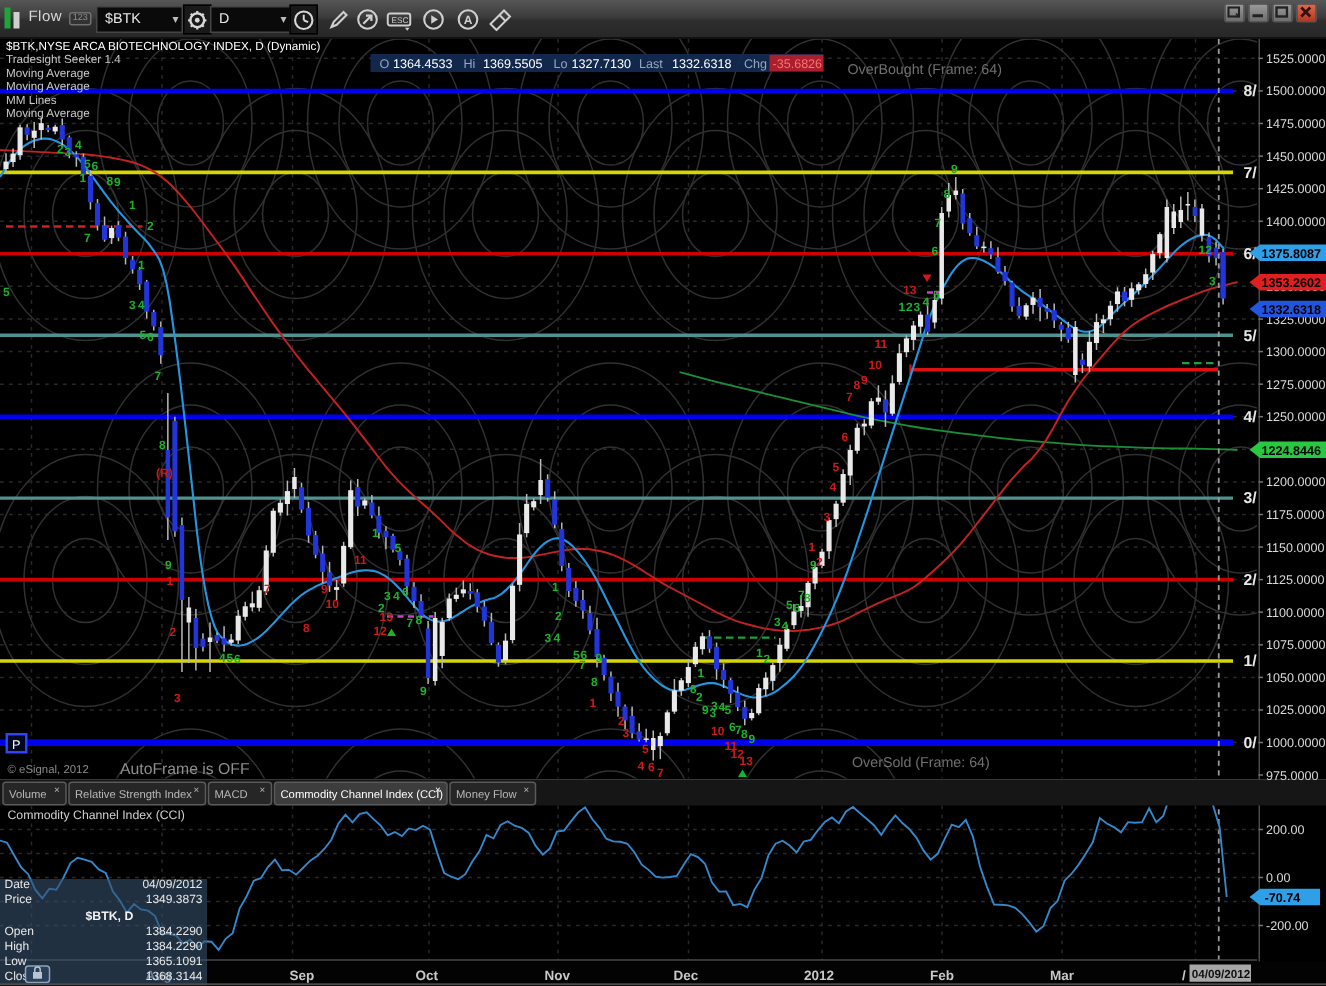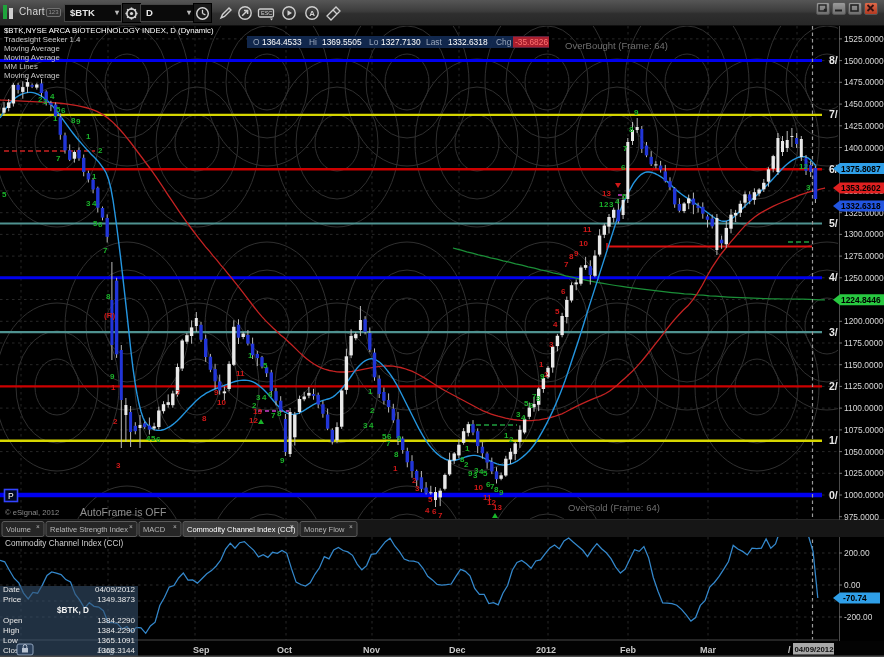--- a/index.html
+++ b/index.html
@@ -8,40 +8,40 @@
 background:linear-gradient(#565656,#3c3c3c 45%,#2e2e2e 55%,#272727);border-bottom:1px solid #101010;}
 .candico{position:absolute;left:3px;top:4px;width:12px;height:17px;}
 .cb{position:absolute;width:4px;}
 .cb.g{left:0;top:1px;height:14px;background:#1fa43c;}
 .cb.w{left:6px;top:4px;height:11px;background:#cfcfcf;}
 .tbtitle{position:absolute;left:19px;top:6px;color:#d8d8d8;font-size:10px;letter-spacing:0.3px;}
 .badge{position:absolute;left:46px;top:8px;color:#8f8f8f;font-size:6px;border:1px solid #707070;
 border-radius:2px;padding:0 1.5px;height:7px;line-height:7px;background:#333;}
 .combo{position:absolute;top:4px;height:16px;background:#0a0a0a;border:1px solid #454545;color:#e8e8e8;
 font-size:9.5px;line-height:16px;}
-.combo span{margin-left:5px;font-weight:bold;}
+.combo span{margin-left:5px;}
 .combo .arr{position:absolute;right:2px;top:0;color:#bbb;font-size:8px;}
 .sqbtn{position:absolute;top:3px;width:17px;height:18px;background:#191919;border:1px solid #000;
 display:flex;align-items:center;justify-content:center;}
 .tico{position:absolute;top:4px;width:18px;height:17px;display:flex;align-items:center;justify-content:center;}
 .winbtns{position:absolute;right:6px;top:2px;display:flex;gap:1.5px;}
 .wb{width:12.5px;height:10.5px;background:linear-gradient(#9a9a9a,#6e6e6e);border:1px solid #555;
 border-radius:2px;display:flex;align-items:center;justify-content:center;}
 .wb.close{background:linear-gradient(#e06a4a,#b33a22);}
 #chart{position:absolute;left:0;top:0;}
 </style></head>
 <body>
 <div id="wrap">
 
 <div id="toolbar">
  <div class="candico">
         <span class="cb g"></span>
         <span class="cb w"></span>
       </div>
- <span class="tbtitle">Chart</span>
+ <span class="tbtitle">Flow</span>
  <span class="badge">123</span>
  <div class="combo" style="left:64px;width:56px;"><span>$BTK</span><span class="arr">▾</span></div>
  <div class="sqbtn" style="left:122px;">
    <svg width="15" height="15" viewBox="0 0 15 15">
           <circle cx="7.5" cy="7.5" r="4.6" fill="none" stroke="#d8d8d8" stroke-width="1.6"></circle>
           <circle cx="7.5" cy="7.5" r="1.6" fill="#d8d8d8"></circle>
           <g stroke="#d8d8d8" stroke-width="1.5">
             <line x1="7.5" y1="1.4" x2="7.5" y2="3.4"></line>
             <line x1="7.5" y1="11.6" x2="7.5" y2="13.6"></line>
             <line x1="1.4" y1="7.5" x2="3.4" y2="7.5"></line>

